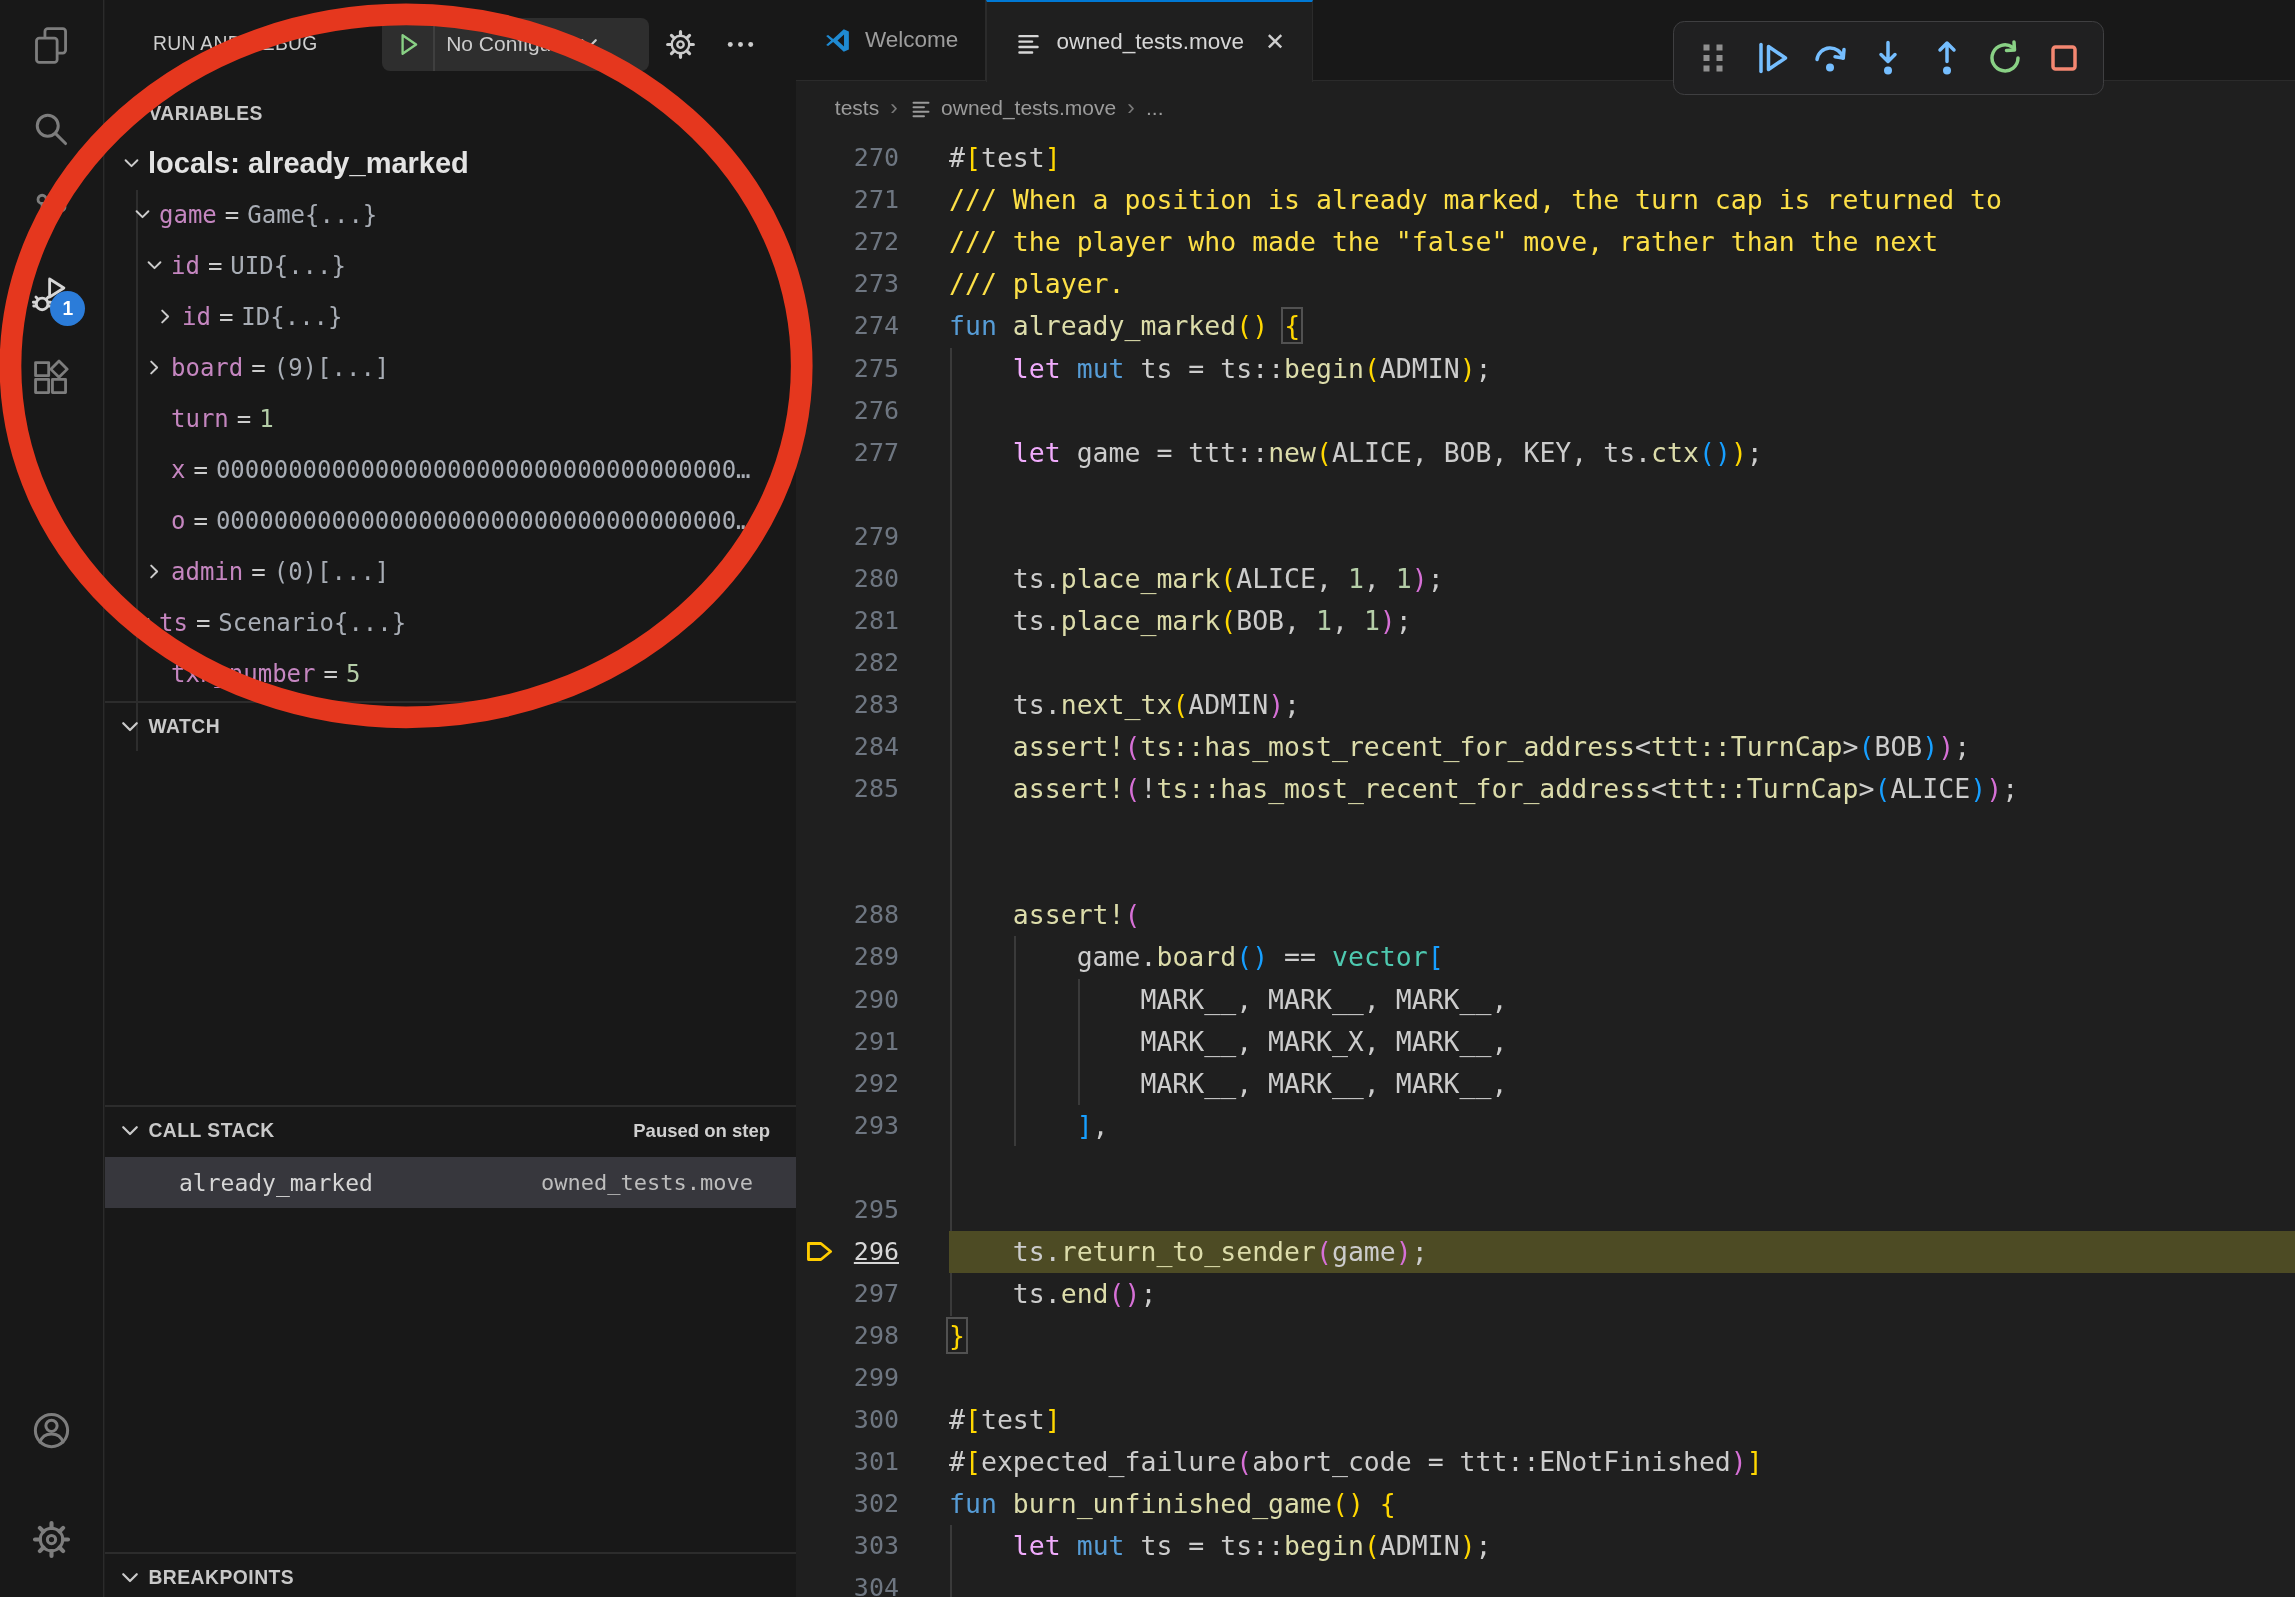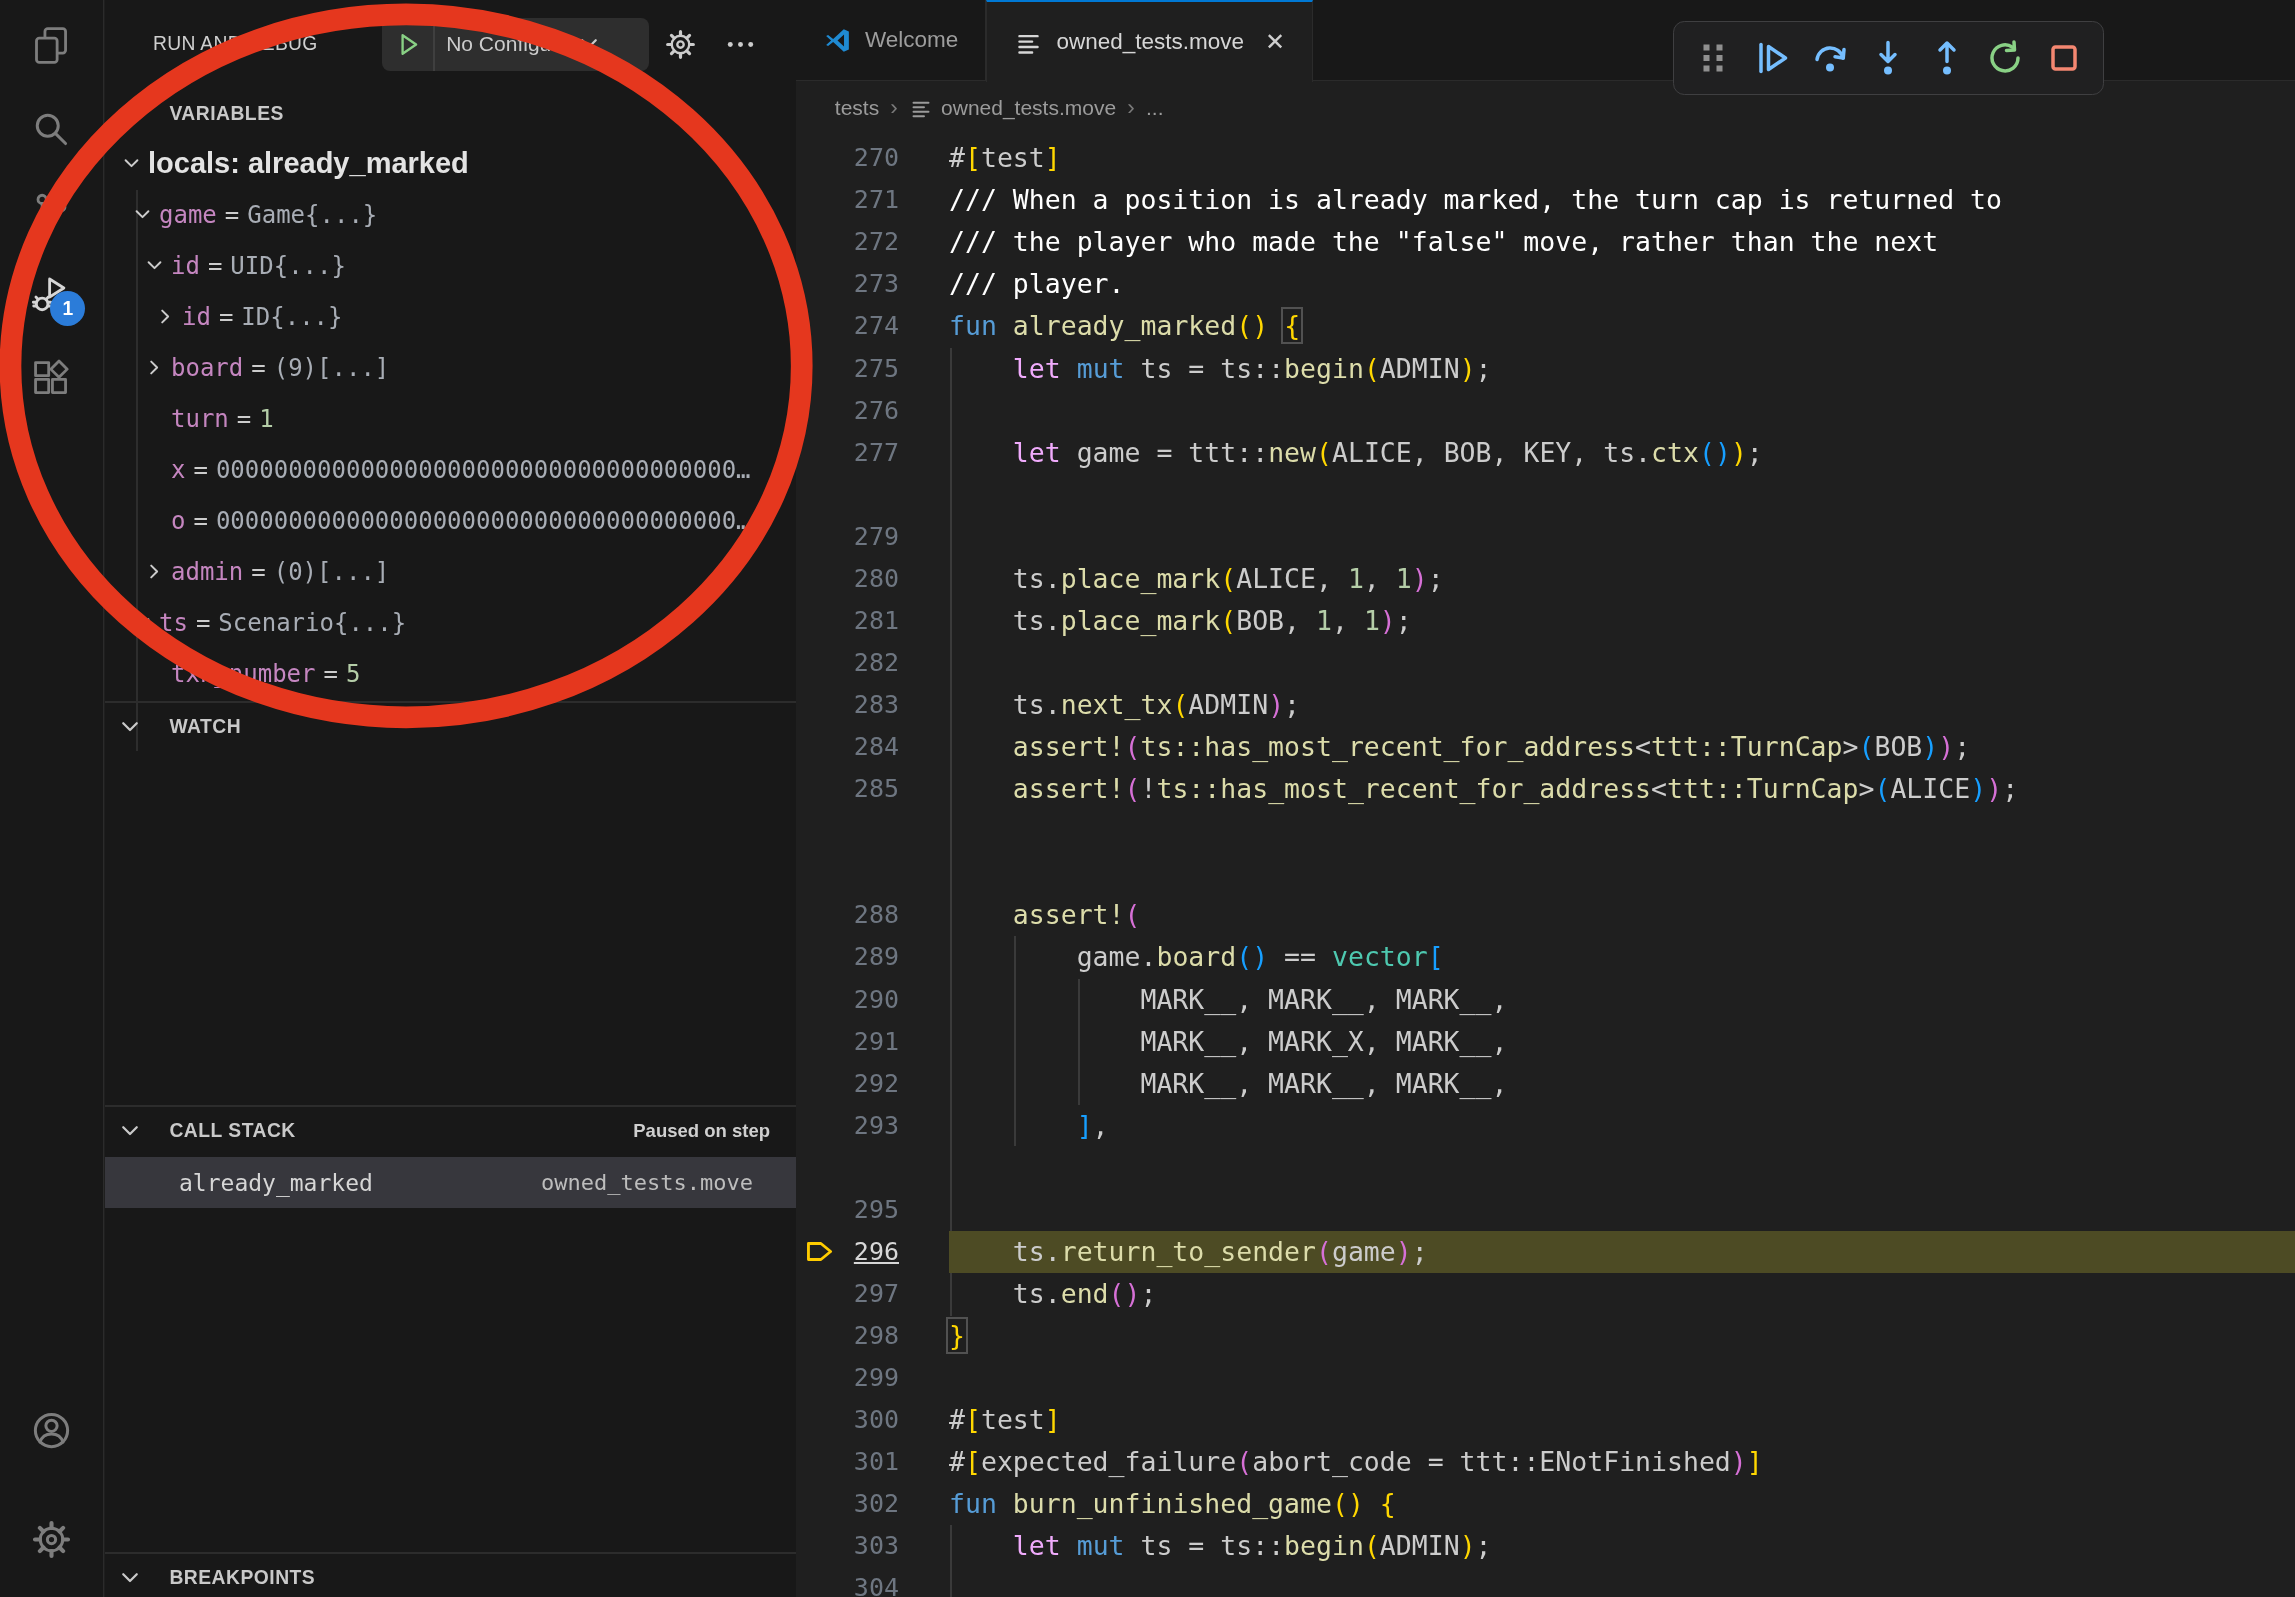--- a/index.html
+++ b/index.html
@@ -28,21 +28,21 @@
   #config-sep{width:1.6px;height:53px;background:#3f3f3f;}
   #config-label{margin-left:11.3px;font-size:21px;color:#cccccc;white-space:nowrap;overflow:hidden;
                 max-width:143px;}
   #config-chev{width:24px;height:24px;color:#cccccc;margin-left:1.6px;}
   #config-chev svg{width:24px;height:24px;}
   .hdr-icon{position:absolute;top:26.5px;width:35px;height:35px;color:#cccccc;cursor:pointer;}
   .hdr-icon svg{width:35px;height:35px;}
   #gear-btn{left:558px;}
   #more-btn{left:618px;}
   .section-head{position:absolute;left:0;width:100%;height:47px;display:flex;align-items:center;
-                font-size:19.3px;font-weight:bold;color:#c9c9c9;letter-spacing:0.5px;cursor:pointer;gap:21px;}
+                font-size:19.3px;font-weight:bold;color:#c9c9c9;letter-spacing:0.5px;cursor:pointer;}
   .section-head .chev{width:24px;height:24px;margin:0 6.4px 0 13px;color:#c9c9c9;flex:none;}
   .section-head .chev svg{width:24px;height:24px;}
   .section-head .spacer{flex:1;}
   .section-status{font-size:18.5px;font-weight:bold;color:#cfcfcf;margin-right:27px;letter-spacing:0;}
   .divider{position:absolute;left:0;width:100%;height:1.6px;background:#2c2c2c;}
   #var-rows{position:absolute;left:0;top:138px;width:100%;}
   .tree-row{display:flex;align-items:center;height:51px;white-space:nowrap;overflow:hidden;
             font-family:"DejaVu Sans Mono",monospace;font-size:24px;cursor:pointer;}
   .tree-chev{width:27px;flex:none;color:#cccccc;display:flex;align-items:center;}
   .tree-chev svg{width:21px;height:21px;}
@@ -79,21 +79,21 @@
   .code-row .hl{position:absolute;left:153px;right:0;top:0;bottom:0;background:#4d4b24;}
   .code-row .ln{position:absolute;left:0;top:0;width:103px;text-align:right;color:#6e7681;
                 font-family:"DejaVu Sans Mono",monospace;font-size:25px;line-height:42px;}
   .code-row.current .ln{color:#d7d7d7;text-decoration:underline;}
   .code-row .ctext{position:absolute;left:153px;top:0;white-space:pre;
                    font-family:"DejaVu Sans Mono",monospace;font-size:26.5px;line-height:42px;}
   .gmarker{position:absolute;left:8px;top:6.4px;width:32px;height:29px;}
   .gmarker svg{width:32px;height:29px;}
   .guide{position:absolute;width:1.6px;background:#3a3a3a;}
   .guide.bright{background:#9b9b85;}
-  .tk-p{color:#cccccc}.tk-com{color:#ffffff}.tk-kw{color:#569cd6}.tk-ctrl{color:#f0abfc}
+  .tk-p{color:#cccccc}.tk-com{color:#fde047}.tk-kw{color:#569cd6}.tk-ctrl{color:#f0abfc}
   .tk-fn{color:#dcdcaa}.tk-type{color:#4ec9b0}.tk-num{color:#b5cea8}
   .tk-gold{color:#ffd700}.tk-pink{color:#d670d6}.tk-blue{color:#179fff}
   .tk-box{outline:2.4px solid #515151;outline-offset:1.6px;}
   #debug-toolbar{position:absolute;left:877px;top:21px;width:431px;height:74px;background:#202021;
                  border:1.6px solid #3f3f41;border-radius:11.3px;display:flex;align-items:center;
                  justify-content:space-between;padding:0 19.3px;box-sizing:border-box;z-index:20;}
   .dbg-btn{width:40px;height:40px;cursor:pointer;}
   .dbg-btn svg{width:40px;height:40px;}
   .dbg-blue{color:#75beff;}.dbg-green{color:#89d185;}.dbg-red{color:#f48771;}.dbg-gray{color:#8f8f8f;}
   

